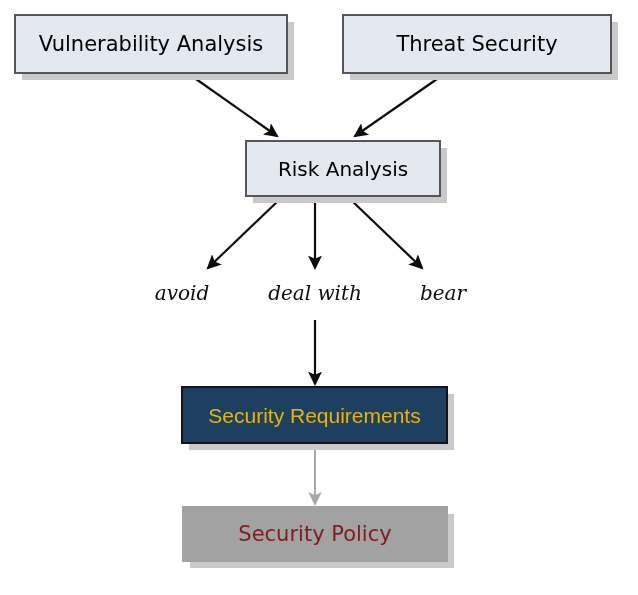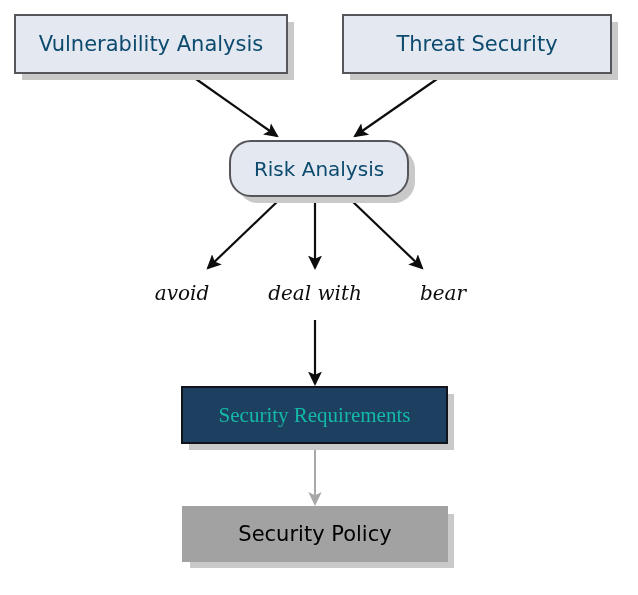--- a/index.html
+++ b/index.html
@@ -40,43 +40,43 @@
     line-height: 1;
     white-space: nowrap;
   }
   
   .node-light {
     background: #e4e8f1;
     border: 2px solid #56565a;
     box-shadow: 7px 7px 0 -1px #c9c9c9;
   }
   .node-light .node-label {
-    color: #0c4a6e;
+    color: #000000;
     font-family: "DejaVu Sans", sans-serif;
     font-weight: 400;
   }
   
   .node-dark {
     background: #1e4060;
     border: 2px solid #11141a;
     box-shadow: 7px 7px 0 -1px #c9c9c9;
   }
   .node-dark .node-label {
-    color: #14b8a6;
-    font-family: Liberation Serif, serif;
+    color: #eab308;
+    font-family: Liberation Sans, sans-serif;
     font-weight: 400;
   }
   
   .node-grey {
     background: #a2a2a2;
     border: none;
     box-shadow: 7px 7px 0 -1px #c9c9c9;
   }
   .node-grey .node-label {
-    color: #000000;
+    color: #7f1d1d;
     font-family: "DejaVu Sans", sans-serif;
     font-weight: 400;
   }
   
   .edge-label {
     position: absolute;
     z-index: 3;
     font-family: "DejaVu Serif", serif;
     font-style: italic;
     font-size: 20px;
@@ -112,21 +112,21 @@
   </svg>
 
   <div class="node node-light" style="left: 14px; top: 14px; width: 274px; height: 60px;">
     <span class="node-label" style="font-size: 21px;">Vulnerability Analysis</span>
   </div>
 
   <div class="node node-light" style="left: 342px; top: 14px; width: 270px; height: 60px;">
     <span class="node-label" style="font-size: 21px;">Threat Security</span>
   </div>
 
-  <div class="node node-light" style="left: 229px; top: 140px; width: 180px; height: 57px; border-radius: 22px;">
+  <div class="node node-light" style="left: 245px; top: 140px; width: 196px; height: 57px;">
     <span class="node-label" style="font-size: 20px;">Risk Analysis</span>
   </div>
 
   <div class="node node-dark" style="left: 181px; top: 386px; width: 267px; height: 58px;">
     <span class="node-label" style="font-size: 21px;">Security Requirements</span>
   </div>
 
   <div class="node node-grey" style="left: 182px; top: 506px; width: 266px; height: 56px;">
     <span class="node-label" style="font-size: 21px;">Security Policy</span>
   </div>

